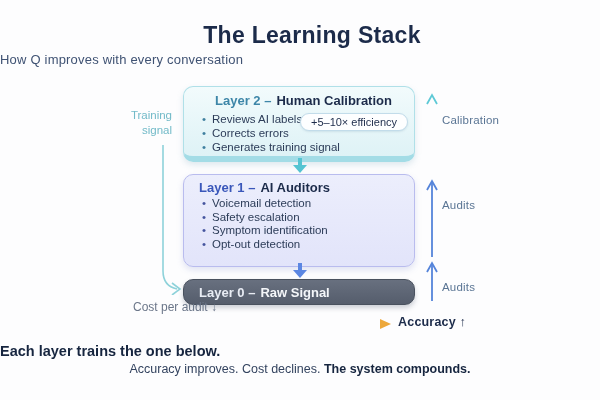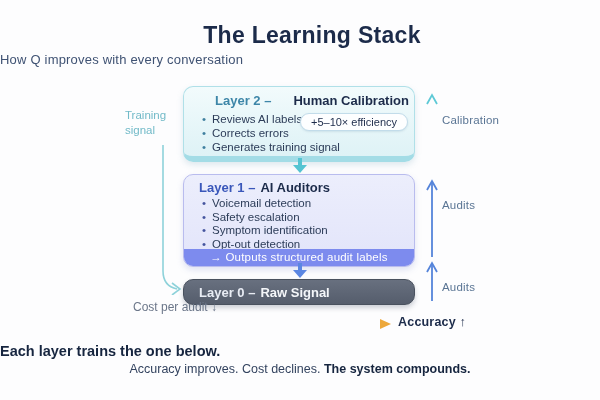--- a/index.html
+++ b/index.html
@@ -33,21 +33,21 @@
     box-shadow:0 3px 6px rgba(120,130,200,.22);
   }
   .layer0{
     top:279px;height:26px;
     background:linear-gradient(180deg,#68707f 0%,#555d6c 100%);
     border:1px solid #49515e;
     box-shadow:0 3px 5px rgba(90,100,120,.3);
   }
   .layer-header{position:absolute;top:5px;left:15px;font-size:13px;font-weight:bold;white-space:nowrap;}
   .layer2 .layer-header{top:6px;}
-  .prefix-teal{color:#3d86a8;margin-right:22px;padding-left:16px;}
+  .prefix-teal{color:#3d86a8;margin-right:5px;padding-left:16px;}
   .prefix-blue{color:#3a57ba;margin-right:5px;}
   .layer-name{color:#1c2b4a;}
   .layer0-text{
     position:absolute;top:0;left:15px;line-height:25px;
     font-size:13px;font-weight:bold;color:#f4f6f9;white-space:nowrap;
   }
   .layer0-text .prefix-light{color:#e8ecf4;margin-right:5px;}
 
   ul.bullets{position:absolute;left:18px;margin:0;padding:0;list-style:none;}
   .layer2 ul.bullets{top:25px;}
@@ -68,21 +68,21 @@
     position:absolute;left:0;bottom:0;width:100%;height:17px;
     background:#7d8bee;border-radius:0 0 9px 9px;
     text-align:center;line-height:17px;font-size:11.5px;color:#ffffff;
     letter-spacing:.2px;white-space:nowrap;
   }
 
   
   .svg-abs{position:absolute;}
   .flow-label{position:absolute;font-size:11.5px;color:#5a7594;letter-spacing:.2px;}
   .left-label{
-    position:absolute;left:125px;top:108px;width:60px;
+    position:absolute;left:112px;top:108px;width:60px;text-align:right;
     font-size:11.5px;color:#72bac8;line-height:15px;
   }
 
   
   .axis-left{position:absolute;left:133px;top:300px;font-size:12px;color:#6b7689;}
   .axis-right{position:absolute;left:398px;top:315px;font-size:12.5px;color:#1c2b4a;font-weight:bold;letter-spacing:.2px;}
 
   
   .footer1{
     position:absolute;top:343px;left:0;width:600px;text-align:left;
@@ -128,21 +128,20 @@
   <div class="layer-box layer1">
     <div class="layer-header">
       <span class="prefix-blue">Layer 1 –</span><span class="layer-name">AI Auditors</span>
     </div>
     <ul class="bullets">
       <li>Voicemail detection</li>
       <li>Safety escalation</li>
       <li>Symptom identification</li>
       <li>Opt-out detection</li>
     </ul>
-    <div class="banner">→ Outputs structured audit labels</div>
   </div>
 
   <svg class="svg-abs" style="left:292px;top:263px;" width="16" height="16">
     <rect x="6" y="0" width="4" height="8" fill="#5b86e2"></rect>
     <polygon points="1,7 15,7 8,15" fill="#5b86e2"></polygon>
   </svg>
 
   <div class="layer-box layer0">
     <div class="layer0-text">
       <span class="prefix-light">Layer 0 –</span><span>Raw Signal</span>

